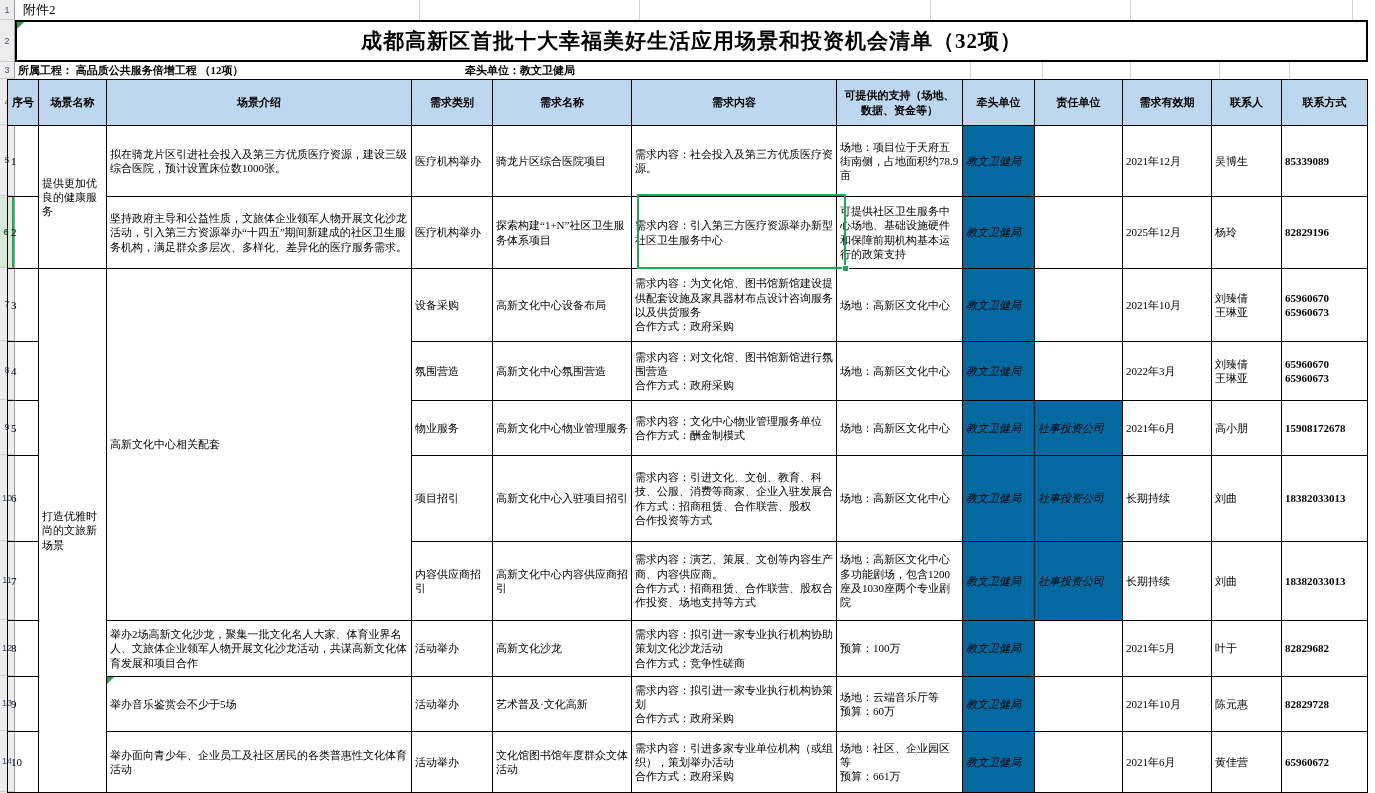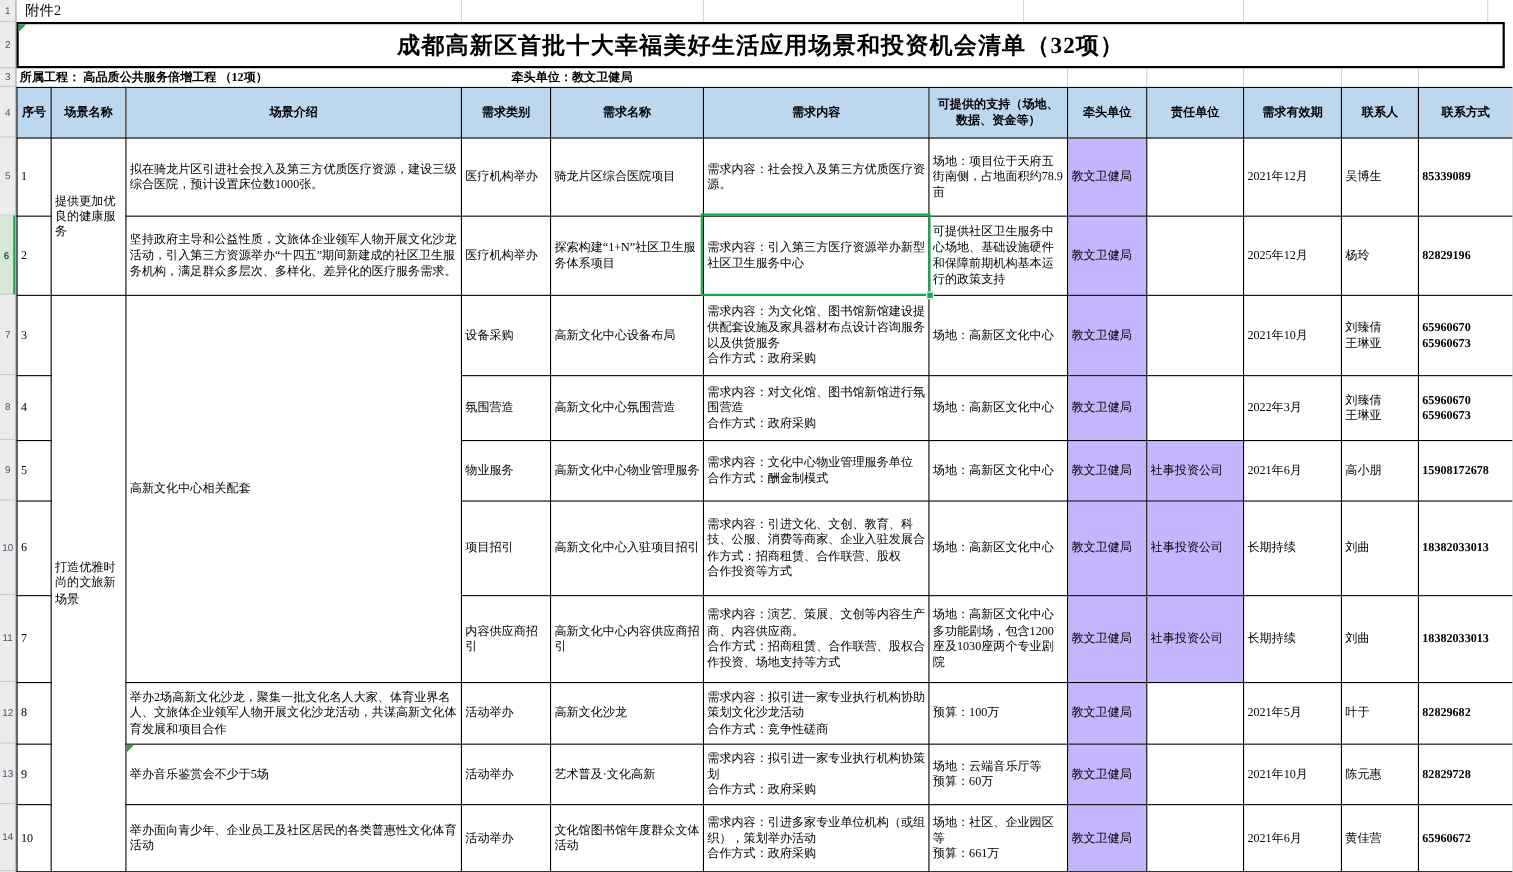--- a/index.html
+++ b/index.html
@@ -47,40 +47,40 @@
   }
   
   .row3 { position: absolute; top: 62px; height: 17px; display: flex; align-items: center;
           font-size: 11px; font-weight: bold; }
   .row3a { left: 18px; }
   .row3b { left: 465px; }
   
   .fgl { position: absolute; width: 0; border-left: 1px solid #cdd4e4; }
   
   table.grid {
-    position: absolute; left: 15px; top: 79px;
+    position: absolute; left: 7px; top: 79px;
     border-collapse: collapse; table-layout: fixed;
     width: 1360px;
   }
   table.grid th, table.grid td {
     border: 1px solid #000;
     font-size: 11px; line-height: 1.3;
     padding: 1px 3px;
     vertical-align: middle;
     text-align: left;
     white-space: pre-line;
     word-break: break-all;
     overflow: hidden;
   }
   table.grid th {
     background: #BDD7EE;
     font-weight: bold; text-align: center;
     white-space: normal; word-break: keep-all;
   }
-  td.blue { background: #c4b5fd; }
+  td.blue { background: #0369a1; font-style: italic; }
   td.num { font-weight: 600; }
   td.intro-tri { position: relative; }
   
   .sel {
     position: absolute; left: 637px; top: 194px; width: 209px; height: 75px;
     border: 2px solid #1FA953; pointer-events: auto;
   }
   .sel .handle {
     position: absolute; right: -5px; bottom: -5px;
     width: 7px; height: 7px; background: #1FA953; border: 1px solid #fff;

